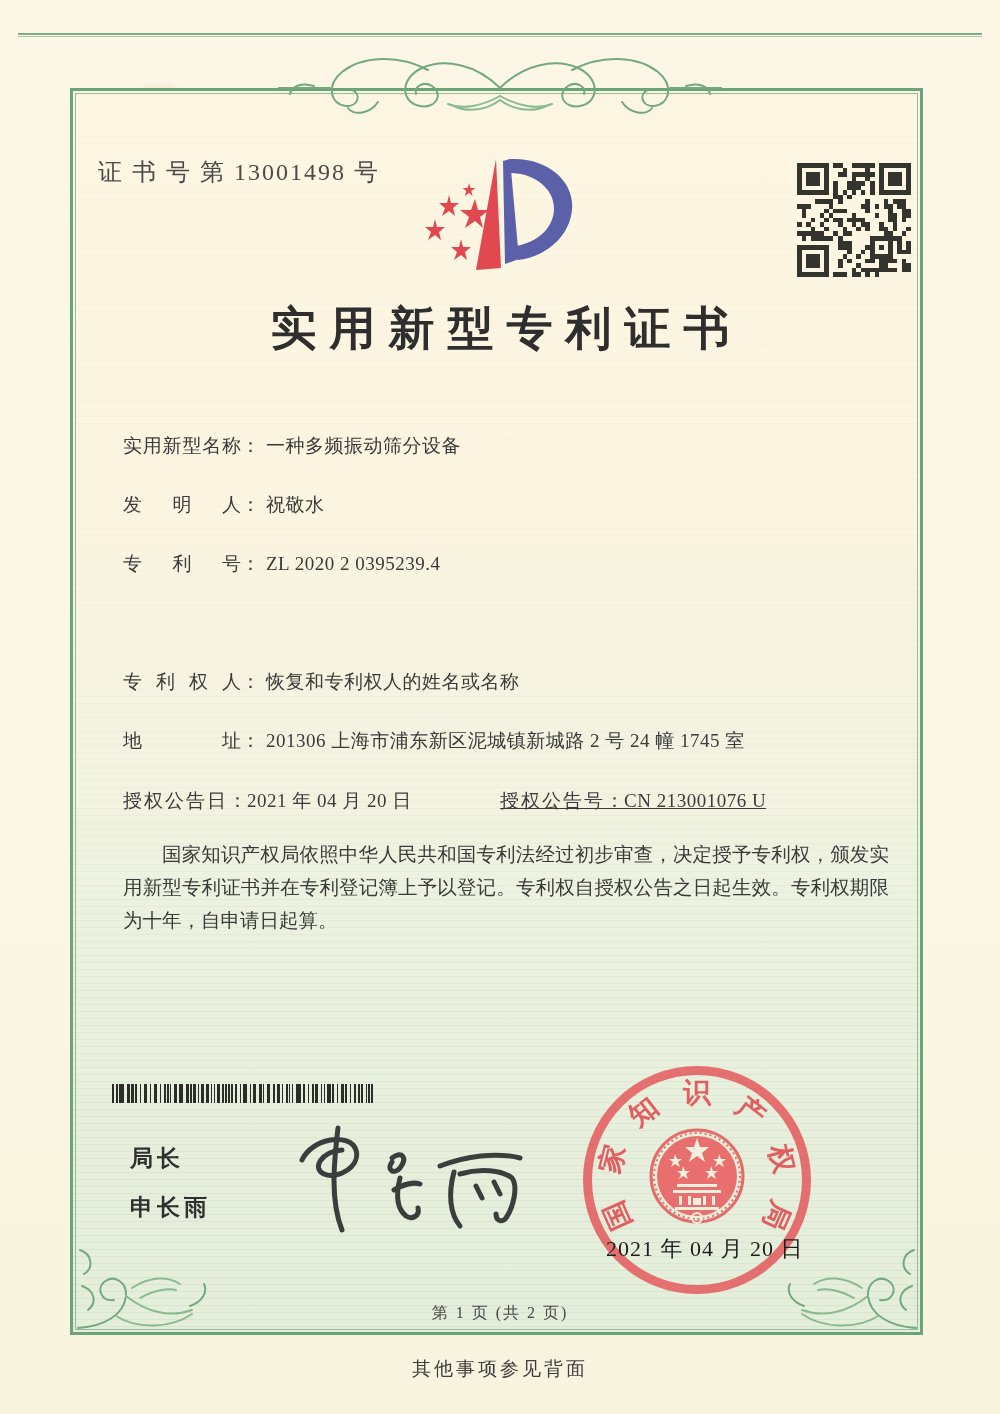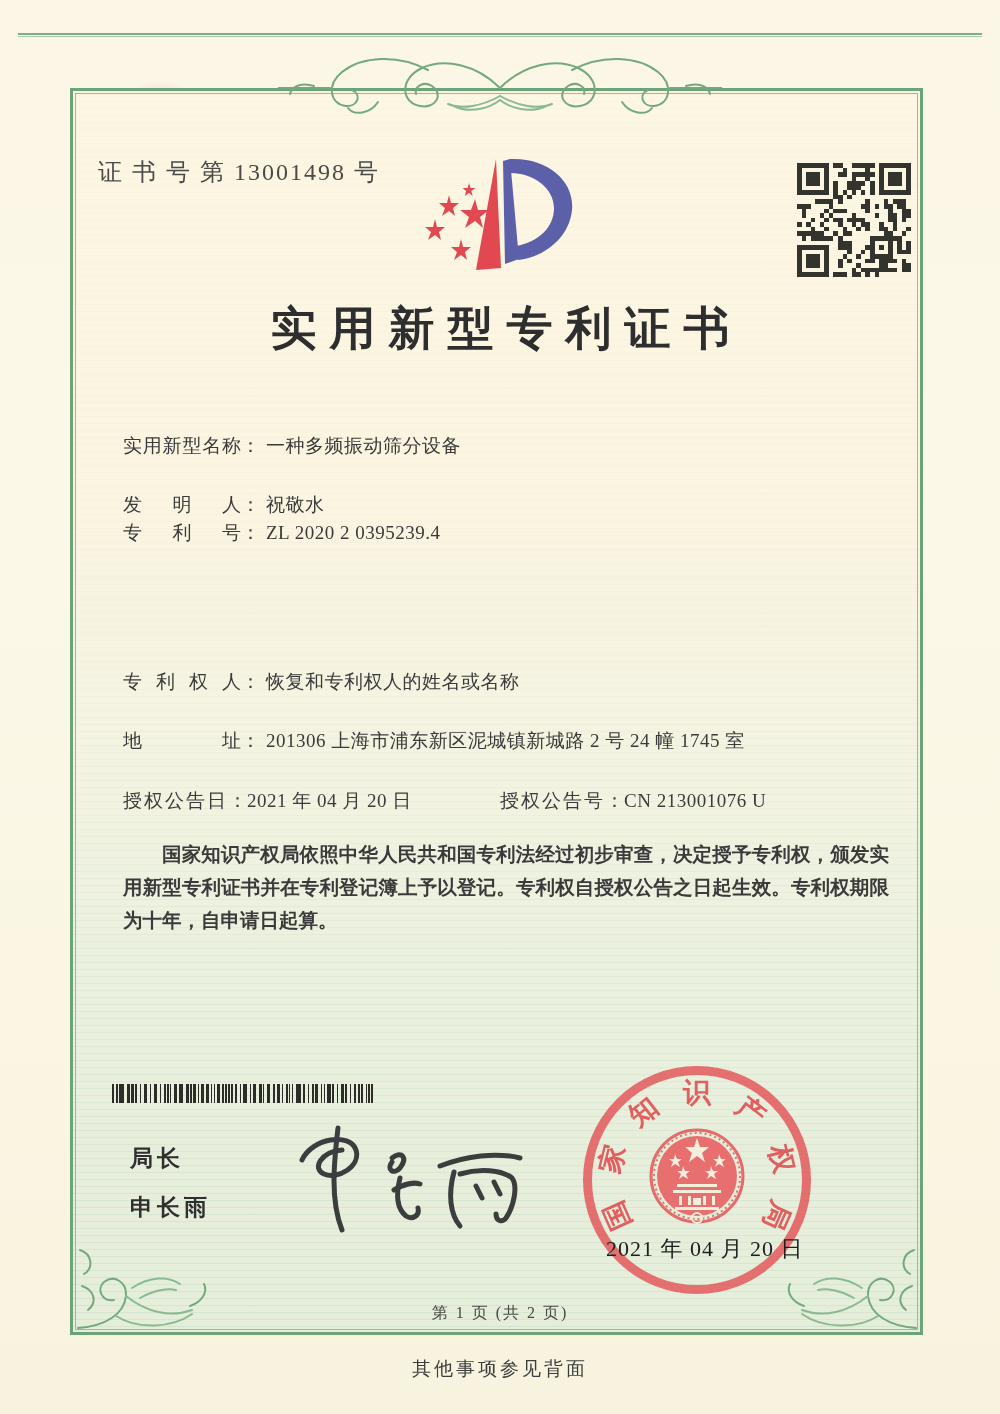--- a/index.html
+++ b/index.html
@@ -31,27 +31,27 @@
   .cert-number{position:absolute;left:98px;top:156px;font-size:24px;letter-spacing:2px;color:#4a4a48;}
   .logo{position:absolute;left:405px;top:147px;width:175px;height:140px;}
   .qr{position:absolute;left:797px;top:163px;width:114px;height:114px;}
   .title{position:absolute;left:0;right:0;top:298px;text-align:center;font-size:46px;font-weight:700;
     letter-spacing:13px;margin-right:-13px;color:#2e2e2e;}
   
   .row{position:absolute;left:123px;font-size:19px;color:#3a3a3a;white-space:nowrap;}
   .row-label{display:inline-block;width:118px;text-align:justify;text-align-last:justify;vertical-align:bottom;}
   .row-colon{display:inline-block;margin-right:6px;}
   .row-value{letter-spacing:.5px;}
-  .grant-right{position:absolute;left:500px;top:788px;font-size:19px;white-space:nowrap;}
+  .grant-right{position:absolute;left:500px;top:788px;font-size:19px;white-space:nowrap;text-decoration:underline;}
   .grant-left{position:absolute;left:123px;top:788px;font-size:19px;white-space:nowrap;}
   .grant-label{letter-spacing:2px;}
   
   .paragraphs{position:absolute;left:123px;top:838px;width:766px;font-size:19.5px;line-height:33px;
     text-align:justify;color:#3a3a3a;}
-  .paragraphs p{margin:0;text-indent:2em;font-weight:bold;}
+  .paragraphs p{margin:0;text-indent:2em;}
   
   .barcode{position:absolute;left:112px;top:1084px;width:266px;height:19px;}
   .barcode b{position:absolute;top:0;height:100%;background:#2c2c28;}
   
   .director-title{position:absolute;left:130px;top:1143px;font-size:23px;font-weight:700;
     font-family:"DejaVu Sans","Liberation Sans",sans-serif;color:#2f2f2f;letter-spacing:4px;}
   .director-name{position:absolute;left:130px;top:1192px;font-size:23px;font-weight:700;
     font-family:"DejaVu Sans","Liberation Sans",sans-serif;color:#2f2f2f;letter-spacing:4px;}
   .signature{position:absolute;left:268px;top:1120px;width:265px;height:118px;}
   
@@ -429,21 +429,21 @@
       </svg></div>
 
   <div class="title">实用新型专利证书</div>
 
   <div class="row" style="top:433px">
     <span class="row-label">实用新型名称</span><span class="row-colon">：</span><span class="row-value">一种多频振动筛分设备</span>
   </div>
   <div class="row" style="top:492px">
     <span class="row-label">发明人</span><span class="row-colon">：</span><span class="row-value">祝敬水</span>
   </div>
-  <div class="row" style="top:520px">
+  <div class="row" style="top:551px">
     <span class="row-label">专利号</span><span class="row-colon">：</span><span class="row-value">ZL 2020 2 0395239.4</span>
   </div>
   <div class="row" style="top:669px">
     <span class="row-label">专利权人</span><span class="row-colon">：</span><span class="row-value">恢复和专利权人的姓名或名称</span>
   </div>
   <div class="row" style="top:728px">
     <span class="row-label">地址</span><span class="row-colon">：</span><span class="row-value">201306 上海市浦东新区泥城镇新城路 2 号 24 幢 1745 室</span>
   </div>
 
   <div class="grant-left">

